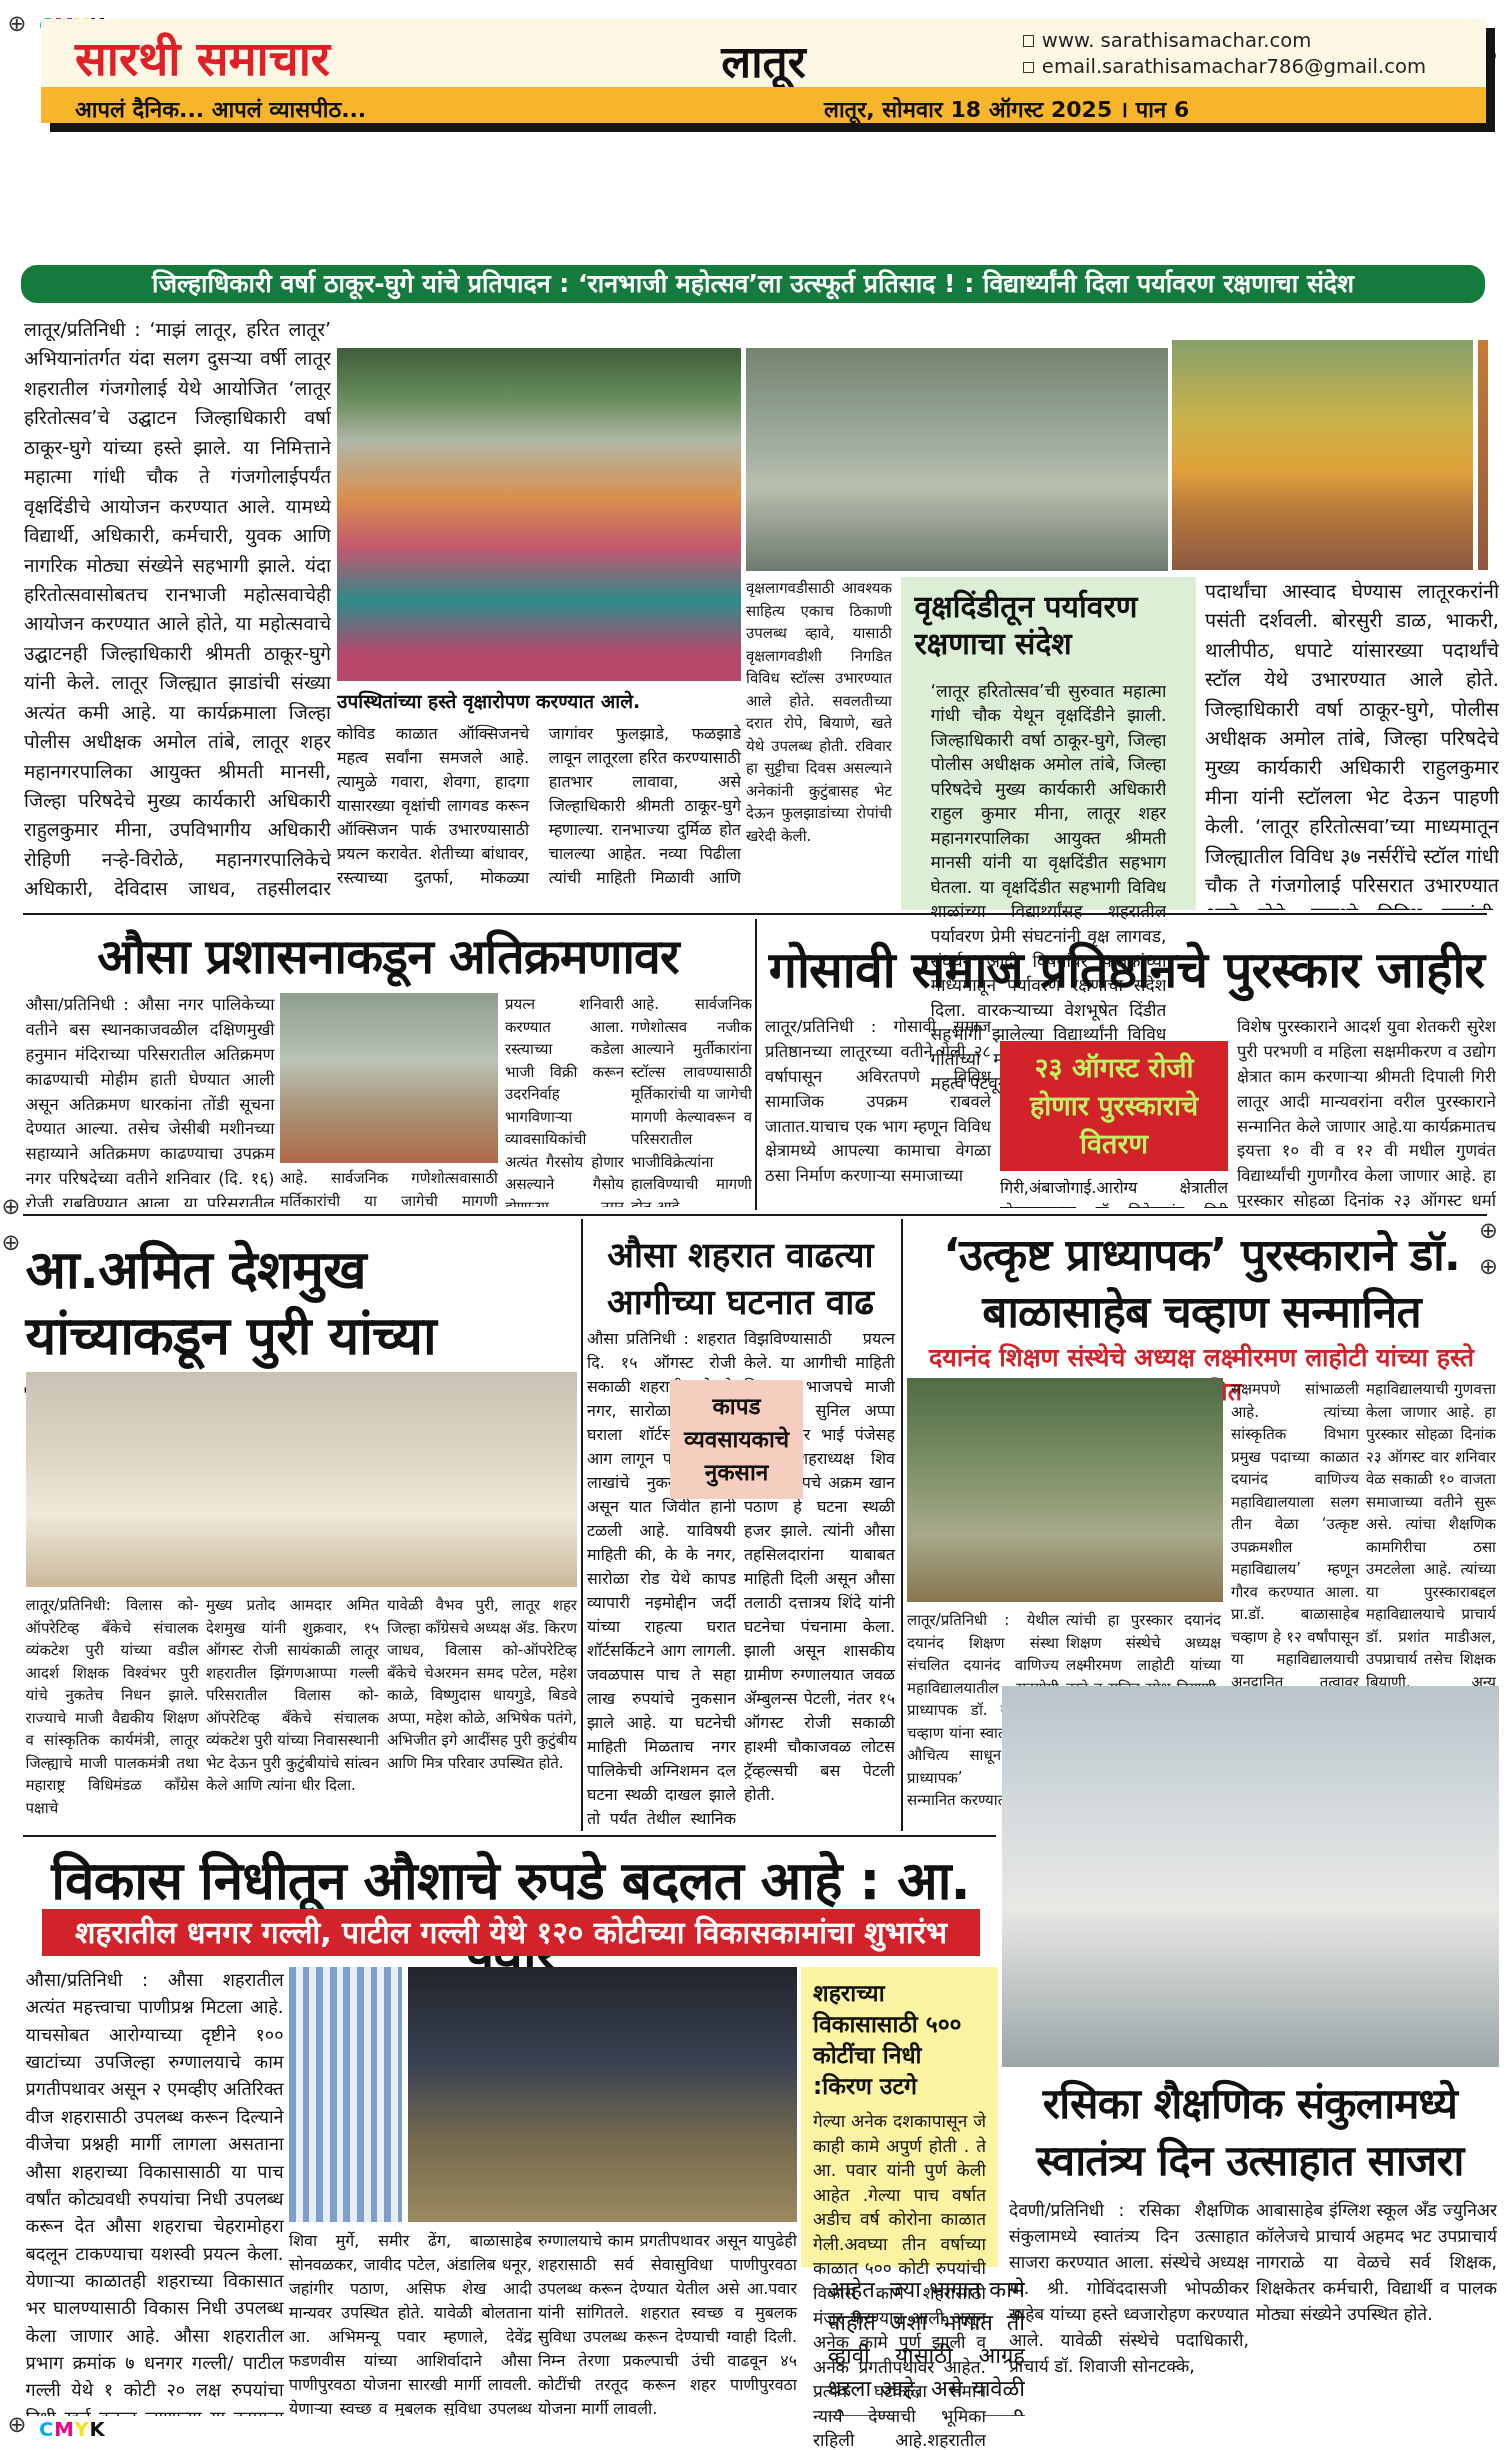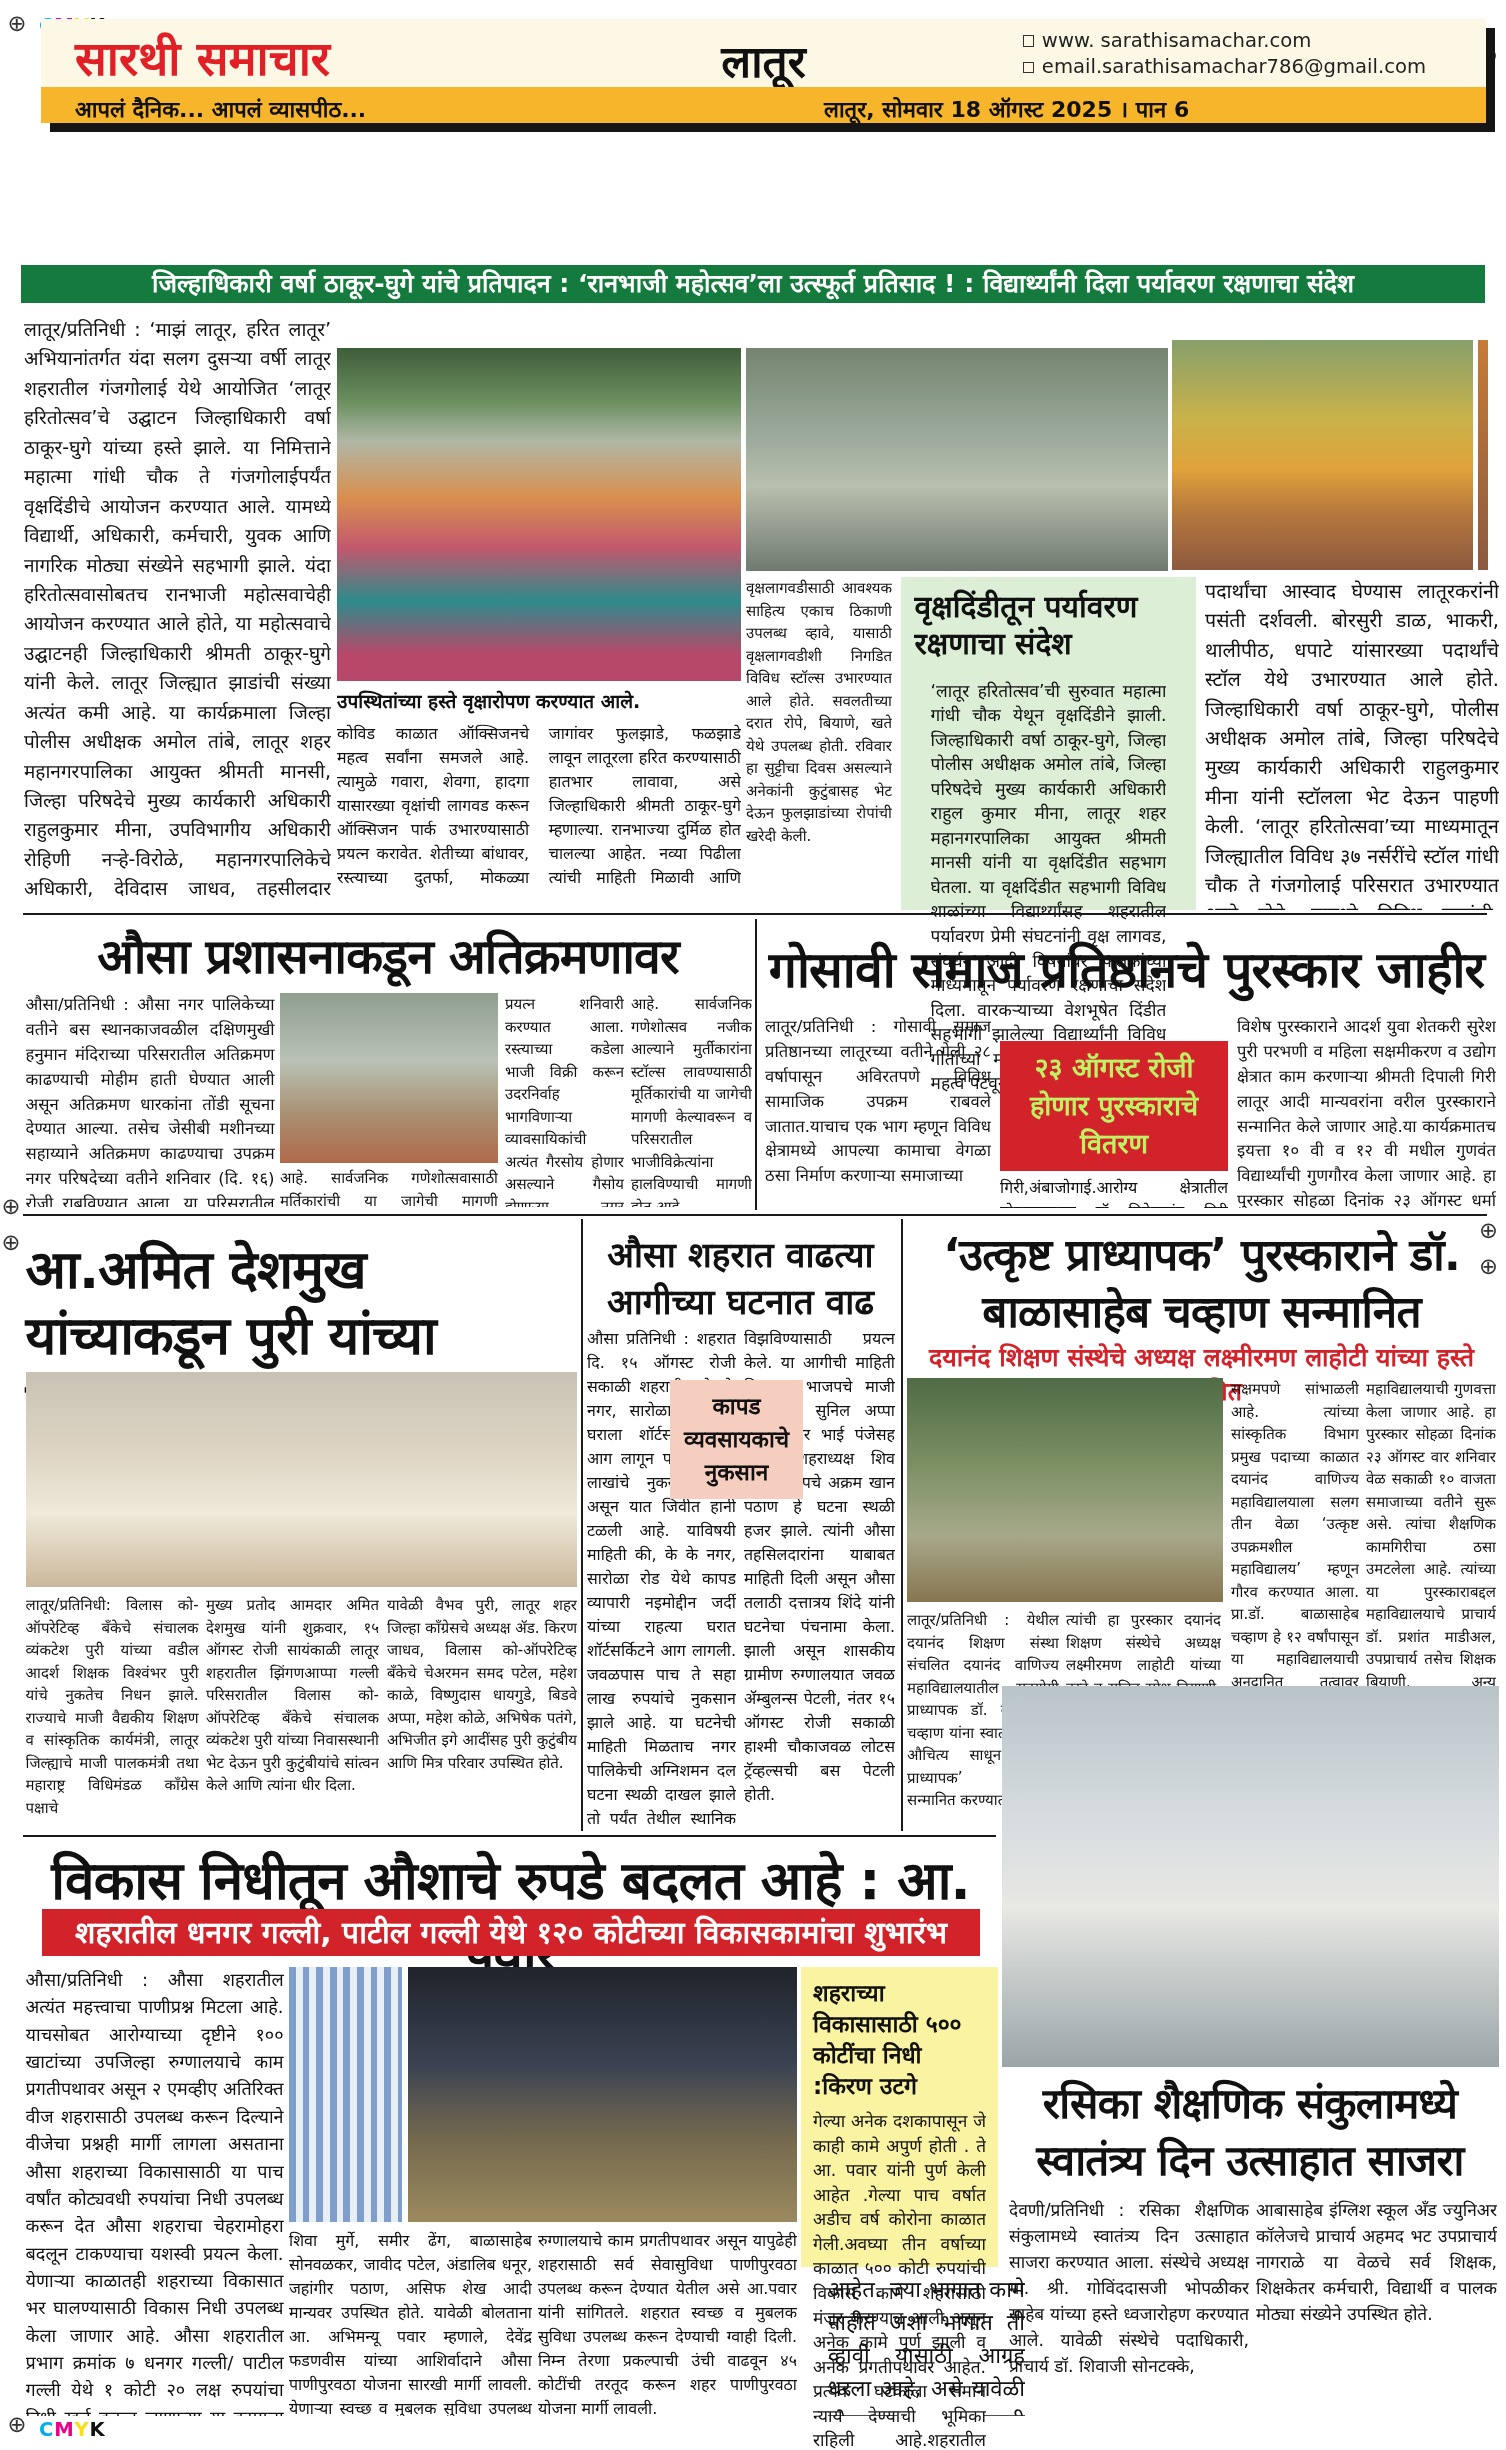--- a/index.html
+++ b/index.html
@@ -18,21 +18,21 @@
   .masthead{position:absolute;left:0;top:0;width:100%;height:68px;background:#FCF8E5;}
   .brand{position:absolute;left:34px;top:6px;font-size:47px;font-weight:800;color:var(--red);}
   .city{position:absolute;left:0;right:0;top:10.5px;text-align:center;font-size:44px;font-weight:800;color:#101010;}
   .contacts{position:absolute;right:60px;top:9px;font-size:19.6px;color:#222;line-height:1.35;text-align:left;}
   .contacts .sq{display:inline-block;width:9.8px;height:9.8px;border:1.5px solid #333;margin-right:7.5px;}
   .datebar{position:absolute;left:0;top:68px;width:100%;height:36px;background:var(--bar-yellow);}
   .tagline{position:absolute;left:34px;top:6px;font-size:22px;font-weight:700;}
   .dateline{position:absolute;left:783px;top:6px;font-size:22px;font-weight:700;}
   .mainhead{left:15px;top:130px;width:1476px;text-align:center;font-size:84px;font-weight:800;line-height:1.3;letter-spacing:-1.5px;}
   .greenbar{left:21px;top:265px;width:1464px;height:38px;background:var(--green);color:#fff;
-    font-size:25px;font-weight:700;text-align:center;line-height:38px;}
+    font-size:25px;font-weight:700;text-align:center;line-height:38px;border-radius:16px;}
   .bodytxt{font-size:17.3px;line-height:1.5;text-align:justify;overflow:hidden;}
   .lead-col1{left:24px;top:315px;width:307px;height:593px;font-size:19px;line-height:1.55;}
   .photo{background-size:cover;}
   .pA{left:337px;top:348px;width:404px;height:333px;
     background:linear-gradient(180deg,#3e5d3a 0%,#6b8f5f 16%,#b0b7a6 28%,#d98f4e 45%,#c2586e 60%,#2e8b8b 76%,#b8486a 92%);}
   .pB{left:746px;top:348px;width:422px;height:223px;
     background:linear-gradient(180deg,#74846f 0%,#9aa99a 38%,#b8bfae 62%,#6f7a70 100%);}
   .pC{left:1172px;top:340px;width:301px;height:230px;
     background:linear-gradient(180deg,#87a06b 0%,#c9b24a 34%,#e0a23a 56%,#b4763c 76%,#8c5a40 100%);}
   .pSliver{left:1478px;top:340px;width:9.8px;height:230px;background:linear-gradient(180deg,#c77b35,#8c5a40);}

